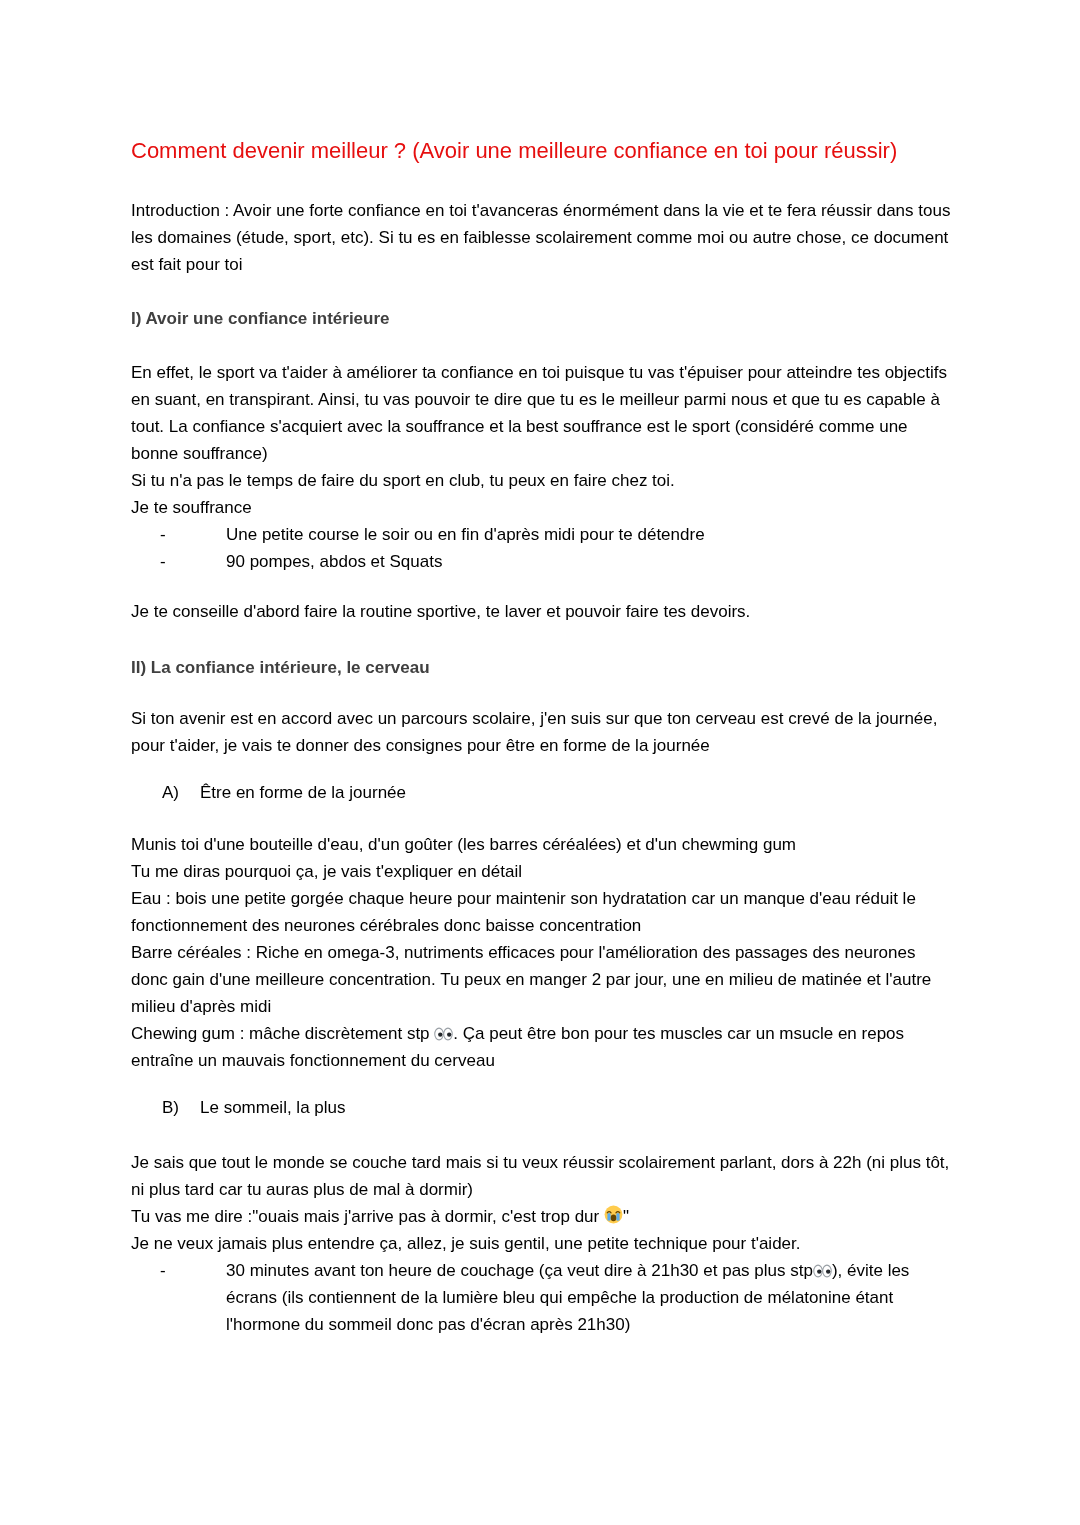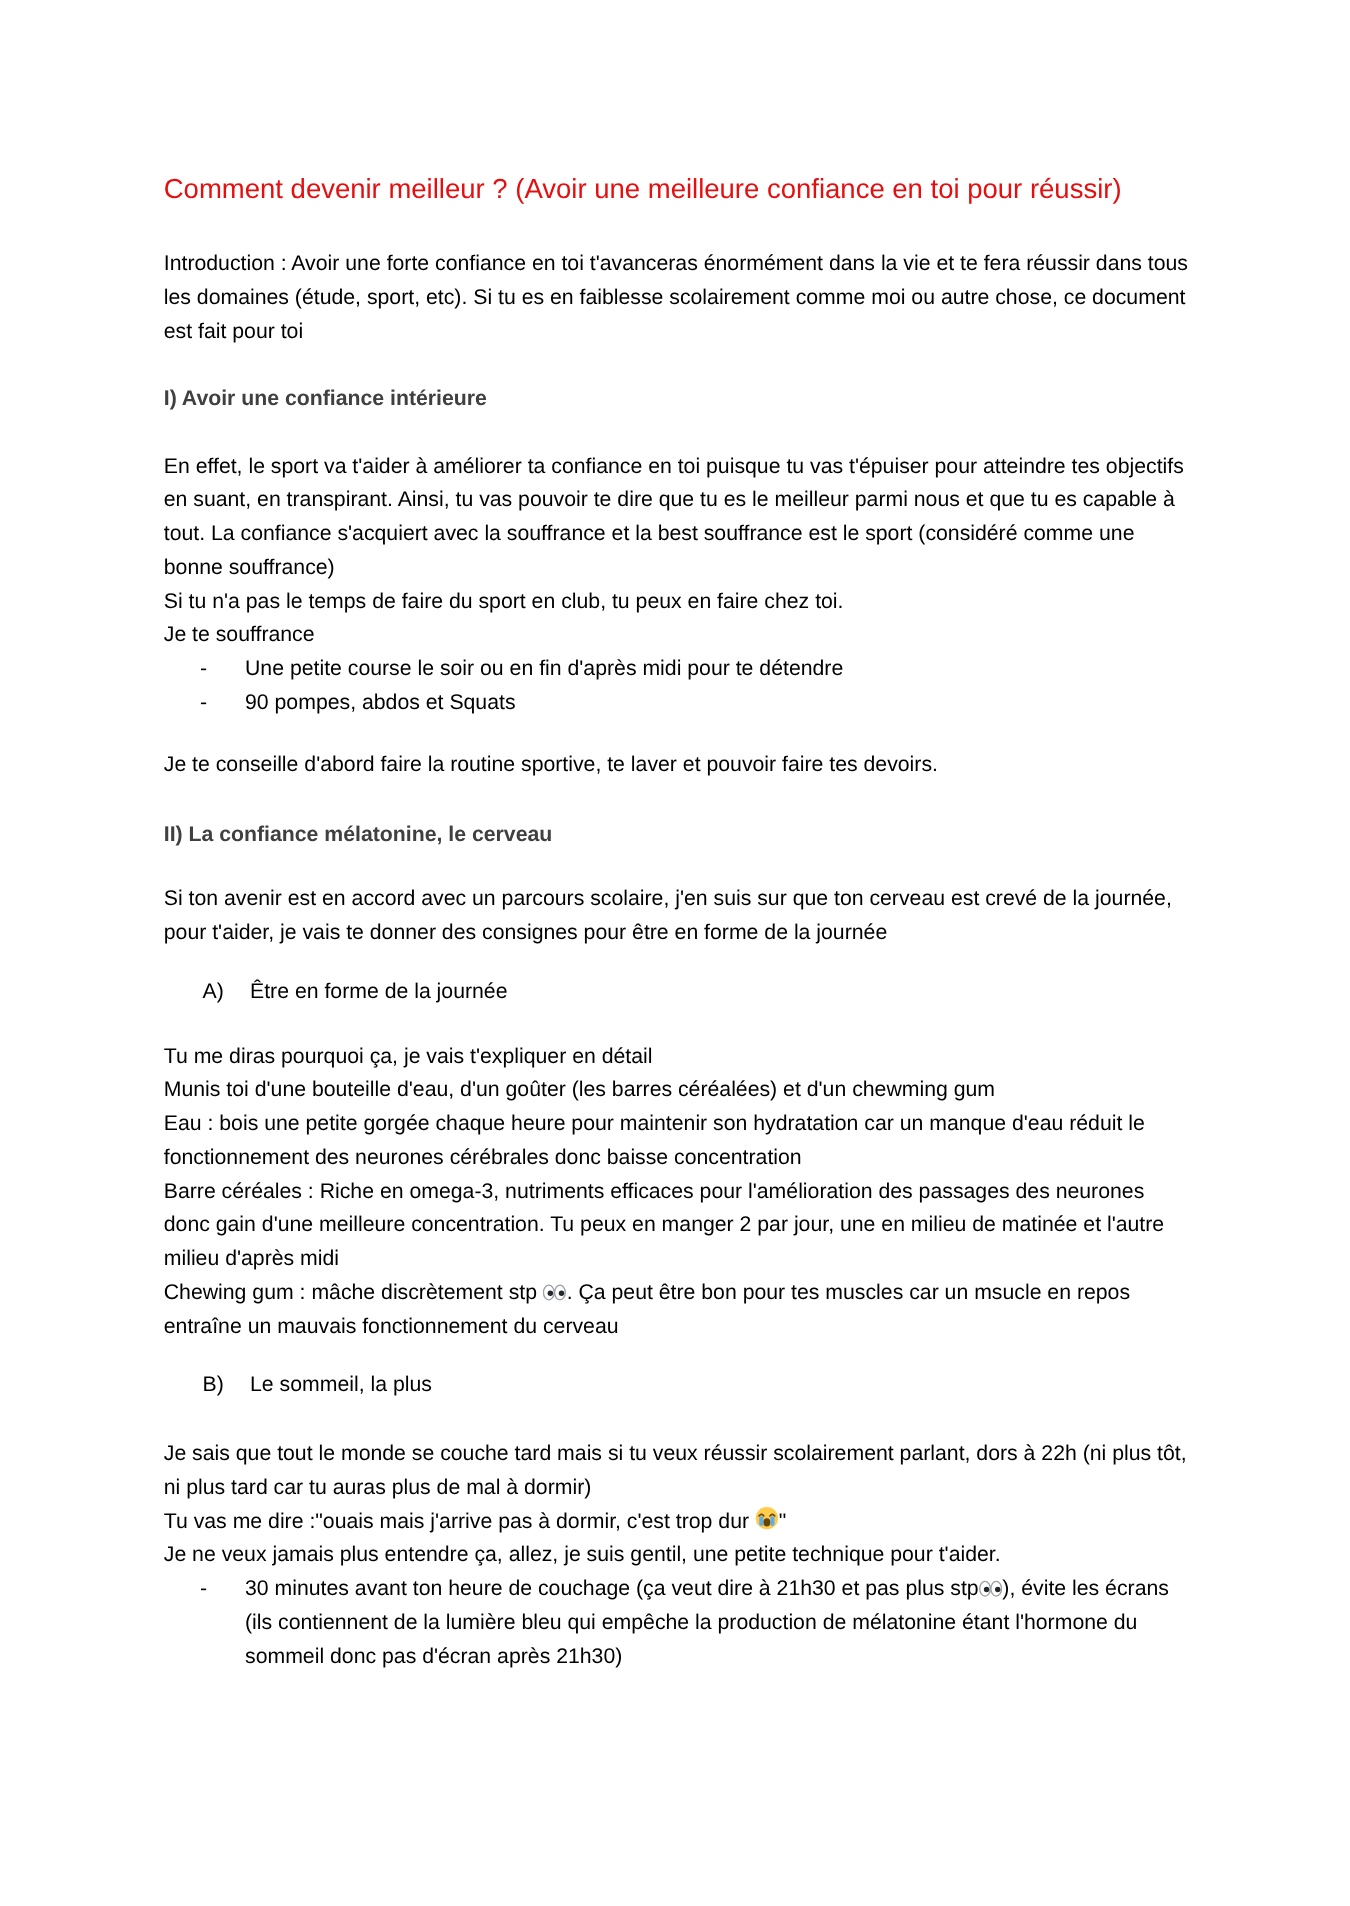--- a/index.html
+++ b/index.html
@@ -33,21 +33,21 @@
     margin: 0 0 27px 0;
   }
   .line-block { margin: 0; }
   .bullet { display: flex; }
   .bullet .dash {
     flex: none;
     box-sizing: border-box;
     width: 65px;
     padding-left: 29px;
   }
-  .bullet .bullet-text { flex: 1; }
+  .bullet .bullet-text { flex: 1; margin-left: 30px; }
   .closing { margin: 23px 0 29px 0; }
   .h2-spacing { margin-bottom: 24px; }
   .s2-para { margin-bottom: 20px; }
   .letter-heading { display: flex; padding-left: 31px; margin: 0 0 25px 0; }
   .letter-heading .letter-label { flex: none; width: 38px; }
   .letter-heading-b { margin-top: 20px; margin-bottom: 28px; }
   .emoji {
     display: inline-block;
     vertical-align: -2px;
     line-height: 0;
@@ -77,32 +77,32 @@
       <span class="bullet-text">Une petite course le soir ou en fin d'après midi pour te détendre</span>
     </div>
     <div class="bullet">
       <span class="dash">-</span>
       <span class="bullet-text">90 pompes, abdos et Squats</span>
     </div>
   </div>
 
   <p class="body-text closing">Je te conseille d'abord faire la routine sportive, te laver et pouvoir faire tes devoirs.</p>
 
-  <h2 class="red-heading h2-spacing">II) La confiance mélatonine, le cerveau</h2>
+  <h2 class="red-heading h2-spacing">II) La confiance intérieure, le cerveau</h2>
 
   <p class="body-text s2-para">Si ton avenir est en accord avec un parcours scolaire, j'en suis sur que ton cerveau est crevé de la journée, pour t'aider, je vais te donner des consignes pour être en forme de la journée</p>
 
   <div class="body-text letter-heading">
     <span class="letter-label">A)</span>
     <span>Être en forme de la journée</span>
   </div>
 
   <div class="body-text line-block">
+    <div>Munis toi d'une bouteille d'eau, d'un goûter (les barres céréalées) et d'un chewming gum</div>
     <div>Tu me diras pourquoi ça, je vais t'expliquer en détail</div>
-    <div>Munis toi d'une bouteille d'eau, d'un goûter (les barres céréalées) et d'un chewming gum</div>
     <div>Eau : bois une petite gorgée chaque heure pour maintenir son hydratation car un manque d'eau réduit le fonctionnement des neurones cérébrales donc baisse concentration</div>
     <div>Barre céréales : Riche en omega-3, nutriments efficaces pour l'amélioration des passages des neurones donc gain d'une meilleure concentration. Tu peux en manger 2 par jour, une en milieu de matinée et l'autre milieu d'après midi</div>
     <div>
       <span>Chewing gum : mâche discrètement stp </span><span class="emoji"><svg viewBox="0 0 20 14" width="19" height="14" aria-hidden="true">
             <ellipse cx="5.3" cy="7" rx="4.5" ry="6.2" fill="#ffffff" stroke="#9aa0a6" stroke-width="1.1"></ellipse>
             <ellipse cx="14.7" cy="7" rx="4.5" ry="6.2" fill="#ffffff" stroke="#9aa0a6" stroke-width="1.1"></ellipse>
             <circle cx="6.6" cy="7.6" r="2.3" fill="#23272b"></circle>
             <circle cx="16" cy="7.6" r="2.3" fill="#23272b"></circle>
           </svg></span><span>. Ça peut être bon pour tes muscles car un msucle en repos entraîne un mauvais fonctionnement du cerveau</span>
     </div>

